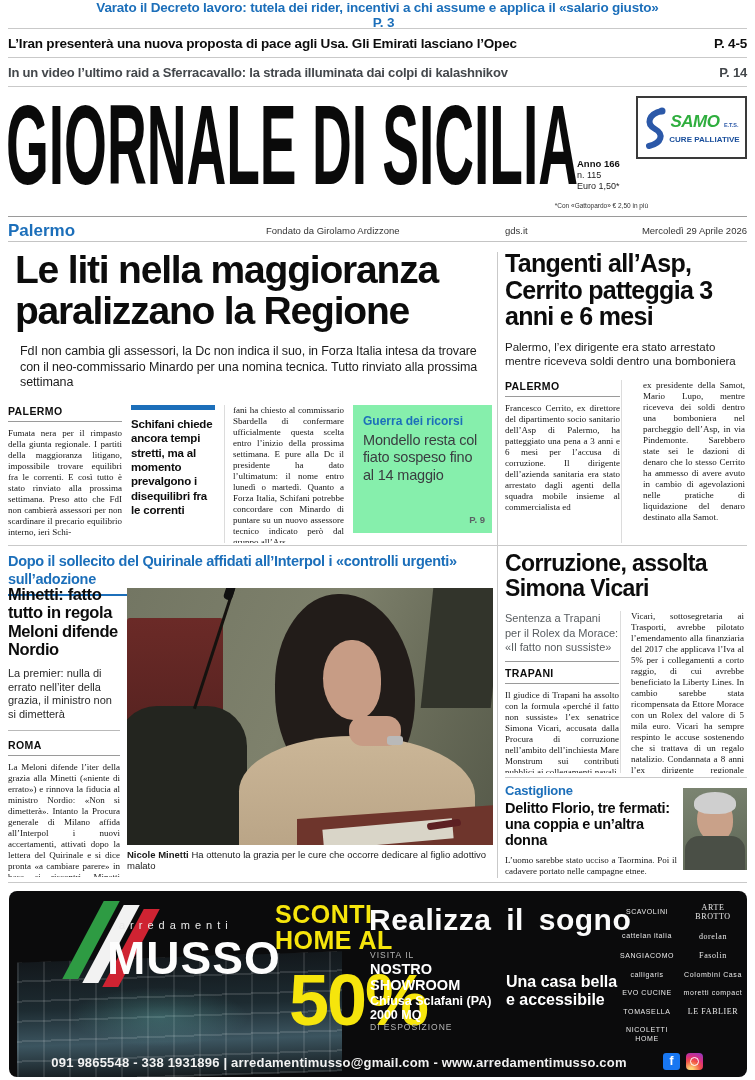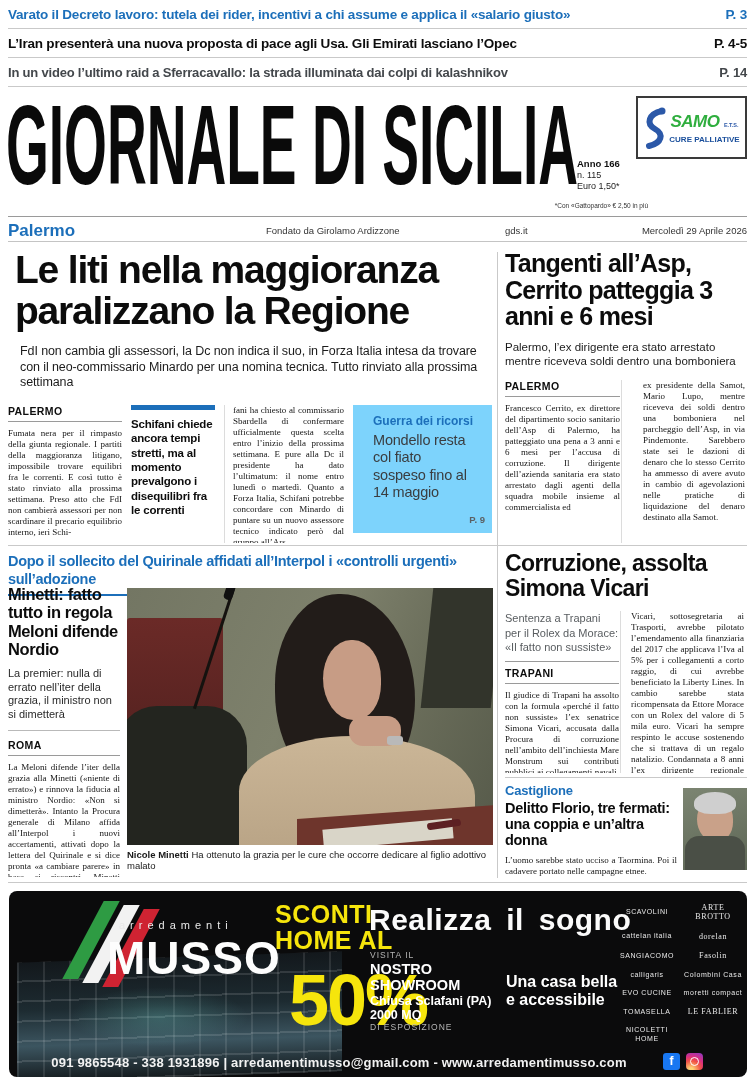--- a/index.html
+++ b/index.html
@@ -5,21 +5,21 @@
   * { margin:0; padding:0; box-sizing:border-box; }
   html,body { background:#ffffff; }
   body { font-family:"Liberation Sans", sans-serif; color:#111; }
   .page { position:relative; width:755px; height:1080px; background:#fff; overflow:hidden; }
 
   
   .top-strip { position:absolute; left:8px; top:0; width:739px; }
   .ts-row { display:flex; justify-content:space-between; align-items:center;
             height:29px; border-bottom:1px solid #c9c9c9; font-weight:bold; font-size:13.5px; letter-spacing:-0.2px;}
   .ts-row .ts-page { font-weight:bold; white-space:nowrap; padding-left:12px; }
-  .ts-blue { color:#1c6fba; } .ts-blue .ts-page{ color:#1c6fba; }
+  .ts-blue { color:#1c6fba;flex-direction:column; } .ts-blue .ts-page{ color:#1c6fba; }
   .ts-black { color:#0d0d0d; }
   .ts-gray { color:#43474b; font-size:13px; }
 
   
   .masthead-title { position:absolute; left:6px; top:96px; }
   .samo-box { position:absolute; left:636px; top:96px; width:111px; height:63px;
               border:2px solid #3a3a3a; background:#fff; display:flex; align-items:center; padding:2px 4px; }
   .samo-right { flex:1; text-align:center; }
   .samo-name { color:#2fae3e; font-weight:bold; font-size:17px; letter-spacing:-0.5px; font-style:italic; }
   .samo-ets { color:#2b58a8; font-weight:bold; font-size:5.5px; }
@@ -49,21 +49,21 @@
   .hrule { position:absolute; height:1px; background:#c9c9c9; }
 
   
   .lead { position:absolute; left:8px; top:250px; width:484px; height:293px; overflow:hidden; }
   .lead-h1 { font-size:39px; line-height:1.04; font-weight:bold; letter-spacing:-1.2px; color:#0c0c0c;margin-left:7px; }
   .lead-stand { margin-top:13px; font-size:12.5px; line-height:1.25; color:#1c1c1c; letter-spacing:-0.1px;margin-left:12px; }
   .lead-cols { display:grid; grid-template-columns:114px 84px 120px 142px; gap:9px; margin-top:14px; }
   .lead-col3 { border-left:1px solid #dcdcdc; padding-left:8px; }
   .quote-bar { height:5px; background:#1c6fba; margin-bottom:7px; }
   .quote-text { font-weight:bold; font-size:11.5px; line-height:1.25; letter-spacing:-0.2px; color:#0d0d0d; }
-  .side-box { background:#7dd3fc; padding:9px 20px; height:128px; position:relative; }
+  .side-box { background:#86efac; padding:9px 10px; height:128px; position:relative; }
   .side-box-kicker { color:#1c6fba; font-weight:bold; font-size:12px; margin-bottom:4px; }
   .side-box-title { font-size:14.5px; line-height:1.2; color:#3a3d40; letter-spacing:-0.2px; }
   .side-box-page { position:absolute; right:10px; bottom:8px; font-weight:bold; font-size:9.5px; color:#5b6064; }
 
   
   .asp { position:absolute; left:505px; top:250px; width:242px; height:293px; overflow:hidden; }
   .asp-h1 { font-size:25px; line-height:1.06; font-weight:bold; letter-spacing:-0.7px; color:#0c0c0c; }
   .asp-stand { margin-top:10px; font-size:11.5px; line-height:1.25; color:#1c1c1c; }
   .asp-cols { display:grid; grid-template-columns:115px 115px; gap:10px; margin-top:12px; }
   .asp-col2 { border-left:1px solid #dcdcdc; padding-left:21px; margin-left:-9px; }

